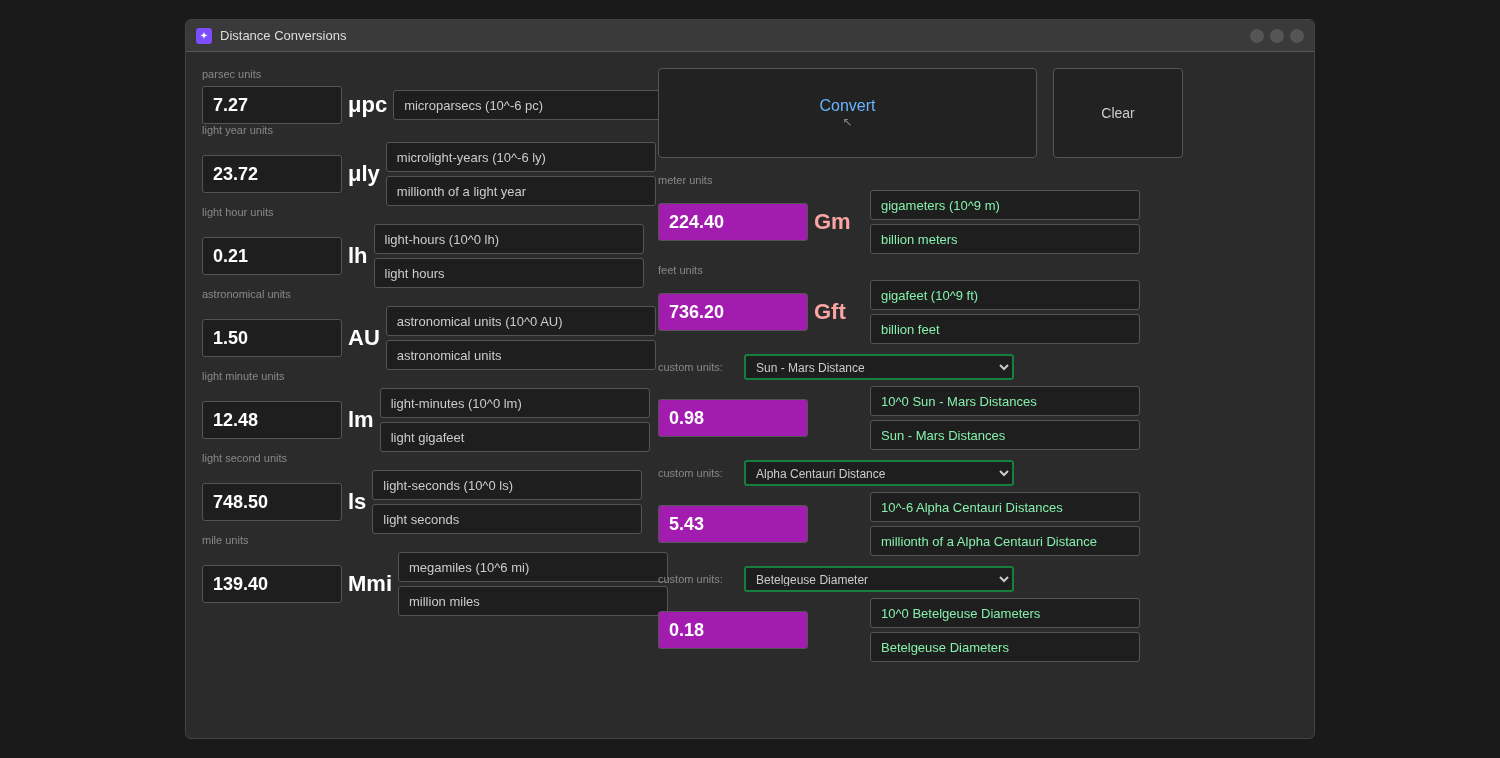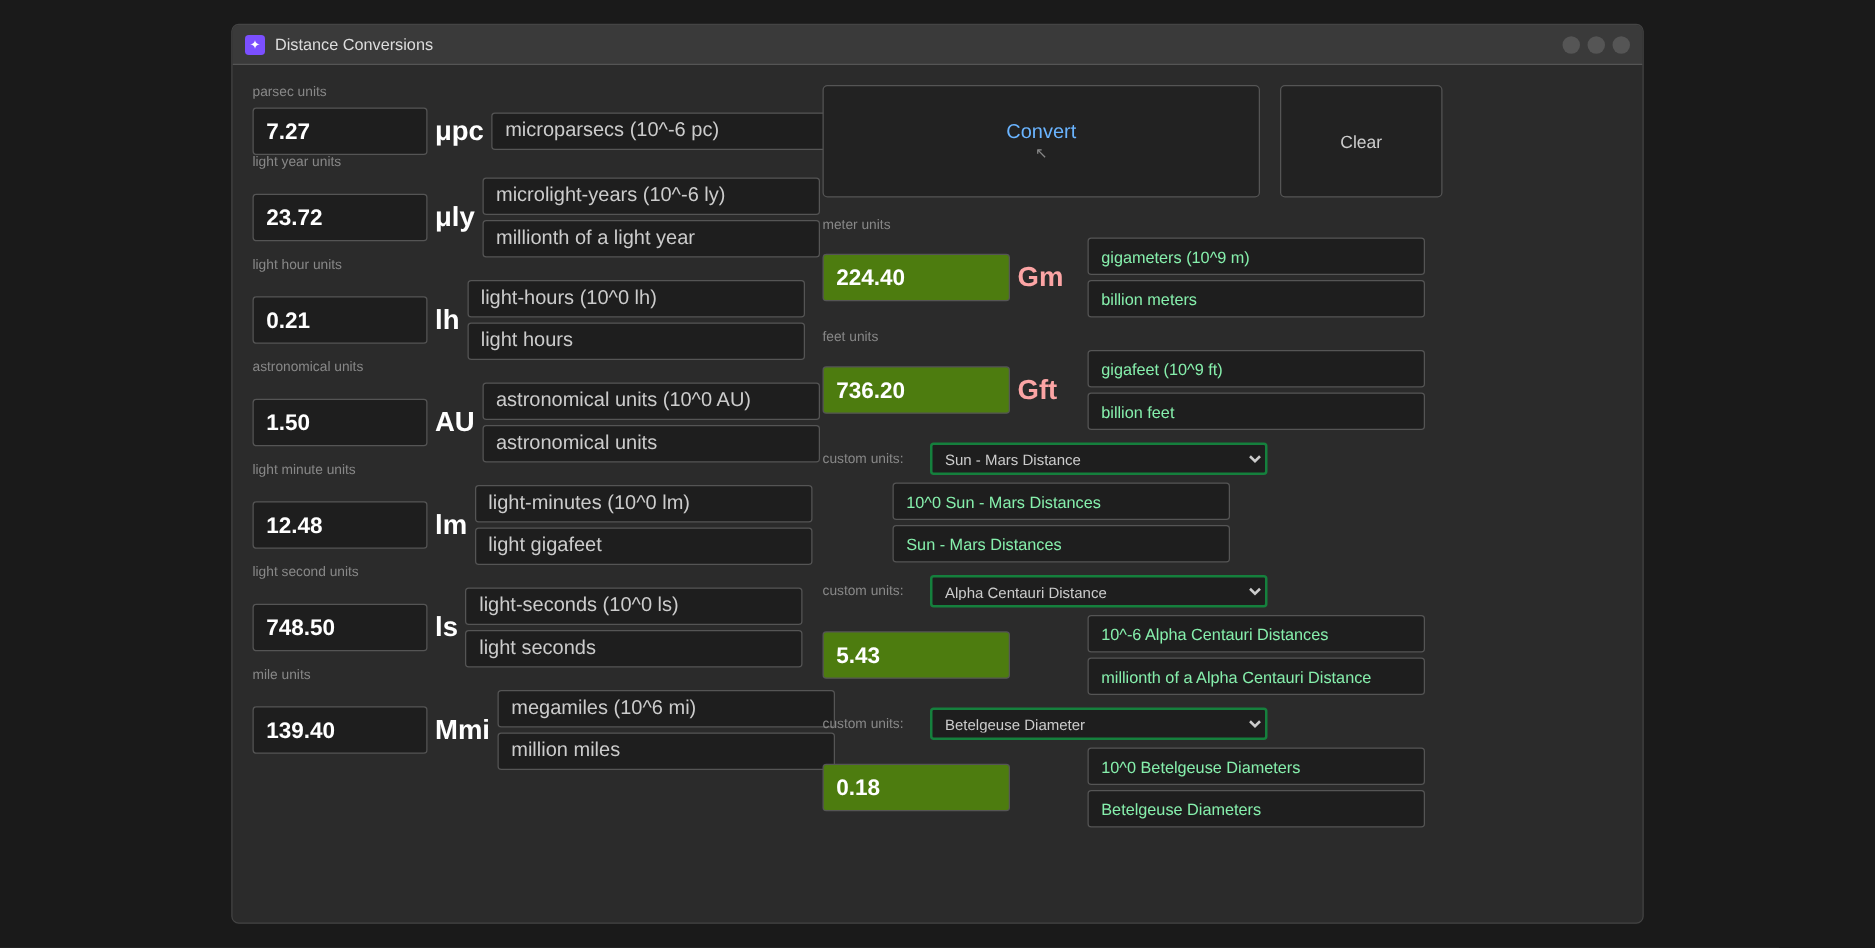--- a/index.html
+++ b/index.html
@@ -104,21 +104,21 @@
       display: flex;
       flex-direction: column;
       gap: 4px;
       flex: 1;
     }
     .unit-btn {
       background: #1e1e1e;
       border: 1px solid #555;
       border-radius: 3px;
       color: #ccc;
-      font-size: 16px;
+      font-size: 13px;
       padding: 5px 10px;
       text-align: left;
       cursor: pointer;
       height: 30px;
       width: 270px;
     }
     .right-panel {
       flex: 1;
       display: flex;
       flex-direction: column;
@@ -126,21 +126,21 @@
     }
     .top-buttons {
       display: flex;
       gap: 16px;
       margin-bottom: 6px;
     }
     .convert-area {
       background: #222;
       border: 1px solid #555;
       border-radius: 4px;
-      width: 350px;
+      width: 379px;
       height: 90px;
       display: flex;
       align-items: center;
       justify-content: center;
     }
     .convert-btn-inner {
       display: flex;
       flex-direction: column;
       align-items: center;
     }
@@ -176,21 +176,21 @@
     .section-label {
       font-size: 11px;
       color: #888;
     }
     .result-row {
       display: flex;
       align-items: center;
       gap: 6px;
     }
     .result-input {
-      background: #4d7c0f;
+      background: #a21caf;
       border: 1px solid #555;
       border-radius: 3px;
       color: #fff;
       font-size: 18px;
       font-weight: bold;
       padding: 6px 10px;
       width: 150px;
       height: 38px;
     }
     .result-symbol {
@@ -382,20 +382,21 @@
           </div>
         </div>
       </div>
 
       <div class="custom-section">
         <div class="custom-row">
           <span class="custom-label">custom units:</span>
           <select class="custom-select"><option>Sun - Mars Distance</option><option>Sun - Earth Distance</option><option>Sun - Jupiter Distance</option></select>
         </div>
         <div class="result-row">
+          <input class="result-input" type="text" value="0.98" style="">
           <span class="result-symbol"></span>
           <div class="result-buttons">
             <button class="result-btn">10^0 Sun - Mars Distances</button>
             <button class="result-btn">Sun - Mars Distances</button>
           </div>
         </div>
       </div>
 
       <div class="custom-section">
         <div class="custom-row">

